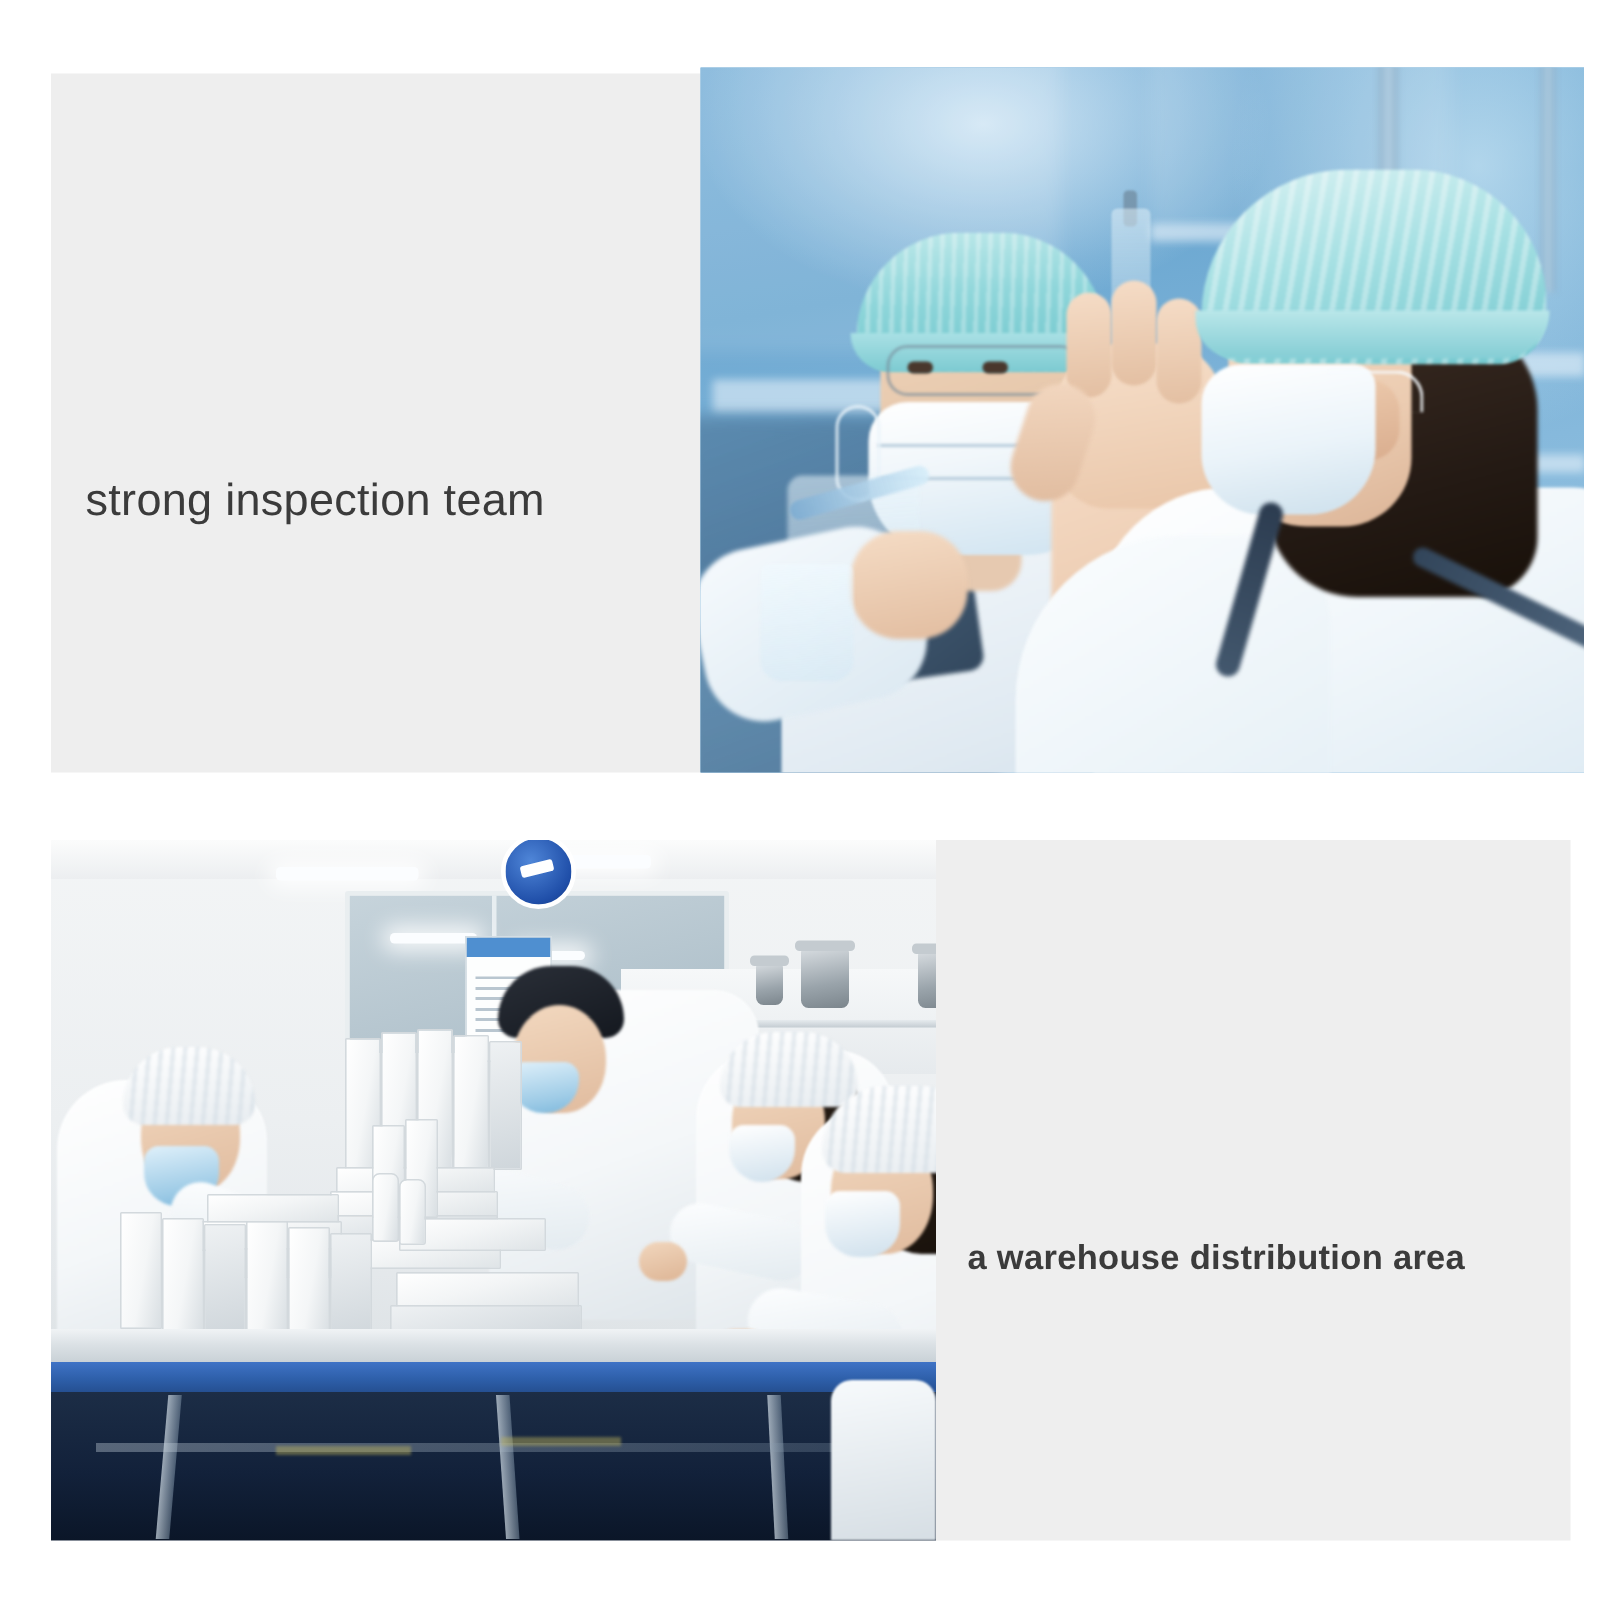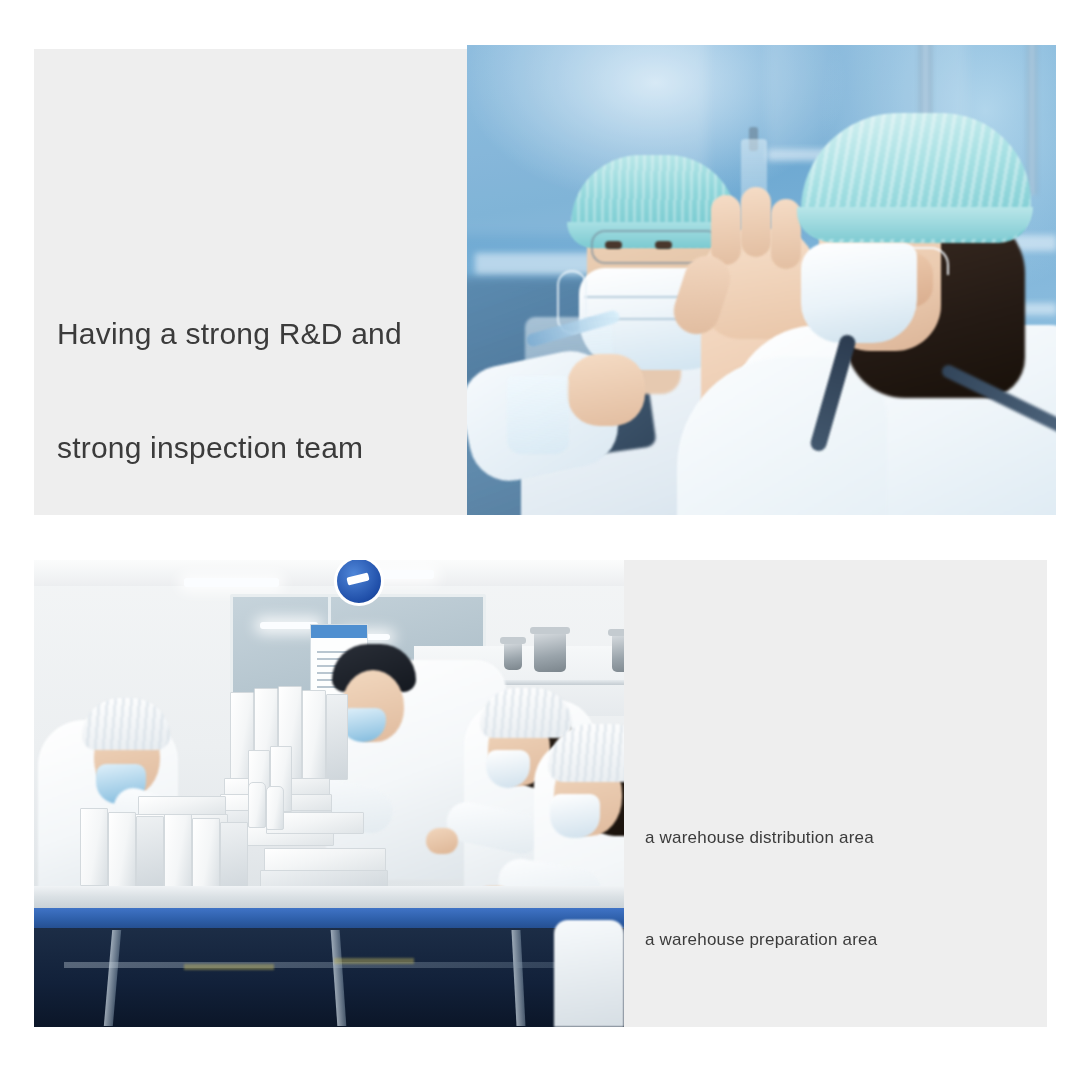--- a/index.html
+++ b/index.html
@@ -50,22 +50,23 @@
     width: 589px; height: 470px;
     overflow: hidden;
     background: #6ba8d4;
   }
 
   
   #bottom-grey-panel { left: 624px; top: 560px; width: 423px; height: 467px; }
 
   #bottom-caption {
     left: 645px; top: 753px;
-    font-size: 17px;
+    font-size: 23px;
     line-height: 34px;
+    font-weight: bold;
   }
 
   #bottom-photo {
     position: absolute;
     left: 34px; top: 560px;
     width: 590px; height: 467px;
     overflow: hidden;
     background: #cfd6da;
   }
 
@@ -516,21 +517,20 @@
   }
 </style>
 </head>
 <body>
 
 <div class="page">
 
   <div class="grey-panel" id="top-grey-panel"></div>
 
   <div class="caption" id="top-caption">
-    <span class="line">Having a strong R&amp;D and</span>
     <span class="line">strong inspection team</span>
   </div>
 
   <div id="top-photo">
     <div class="lab-bg"></div>
 
     <div class="lab-wallpanel" style="left:-10px;top:-10px;width:250px;height:200px;"></div>
     <div class="lab-wallpanel" style="left:300px;top:-10px;width:200px;height:120px;"></div>
     <div class="lab-shelf" style="left:8px;top:208px;width:190px;height:22px;"></div>
     <div class="lab-shelf" style="left:380px;top:190px;width:210px;height:16px;"></div>
@@ -595,21 +595,20 @@
       <div class="mask-strap"></div>
       <div class="collar-trim"></div>
       <div class="collar-trim2"></div>
     </div>
   </div>
 
   <div class="grey-panel" id="bottom-grey-panel"></div>
 
   <div class="caption" id="bottom-caption">
     <span class="line">a warehouse distribution area</span>
-    <span class="line">a warehouse preparation area</span>
   </div>
 
   <div id="bottom-photo">
     <div class="pack-bg"></div>
     <div class="pack-ceiling"></div>
     <div class="pack-light" style="left:150px;top:18px;width:95px;"></div>
     <div class="pack-light" style="left:330px;top:10px;width:70px;"></div>
 
     <div class="pack-window" style="left:196px;top:34px;width:250px;height:105px;"></div>
     <div class="pack-light" style="left:226px;top:62px;width:58px;height:7px;"></div>

